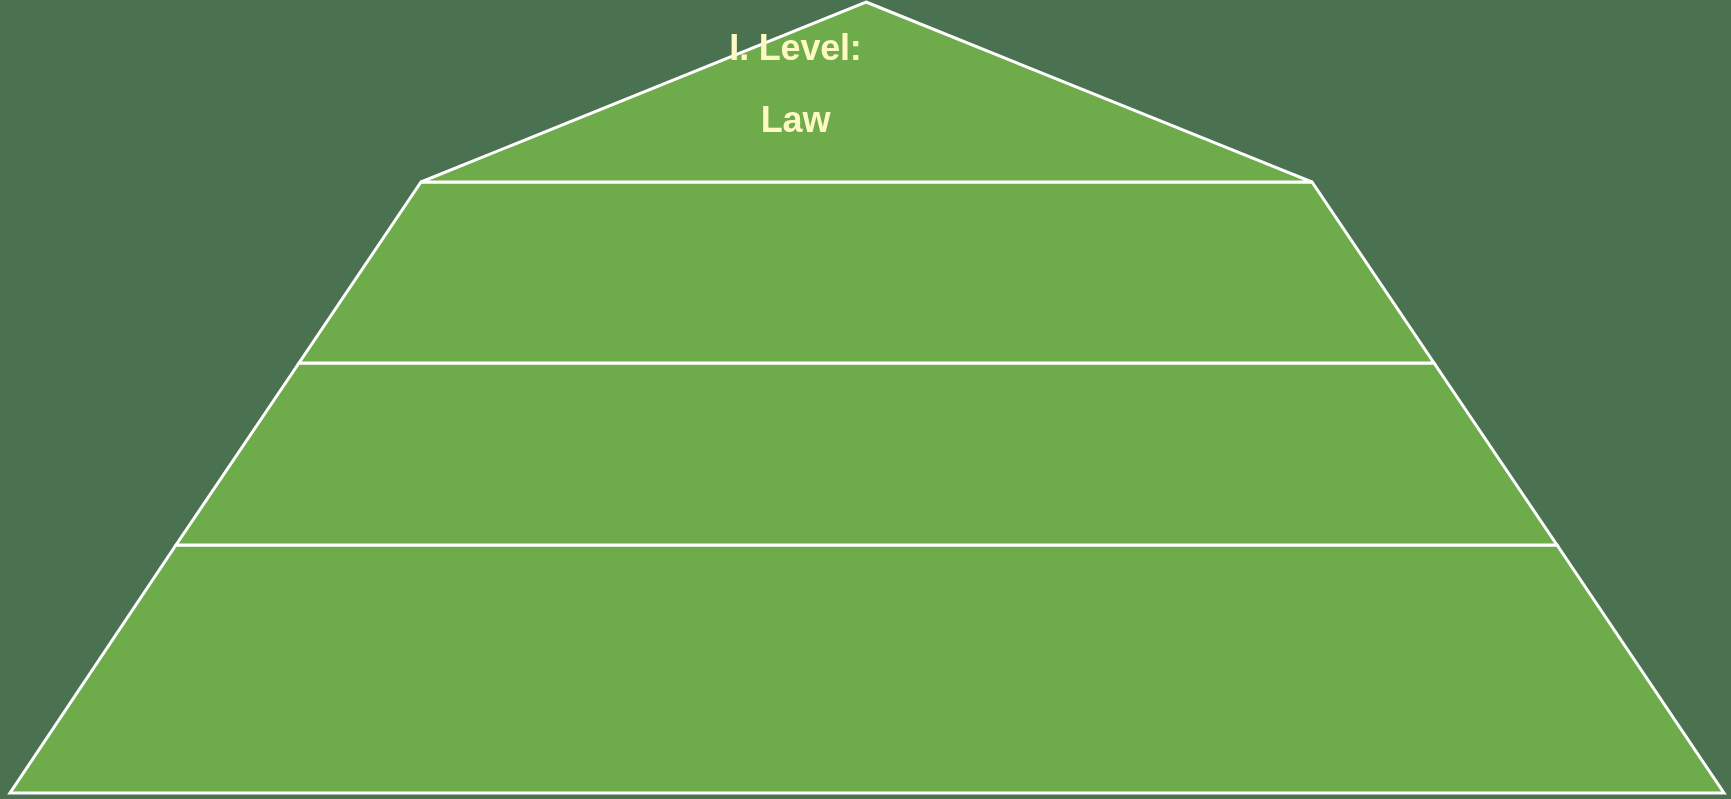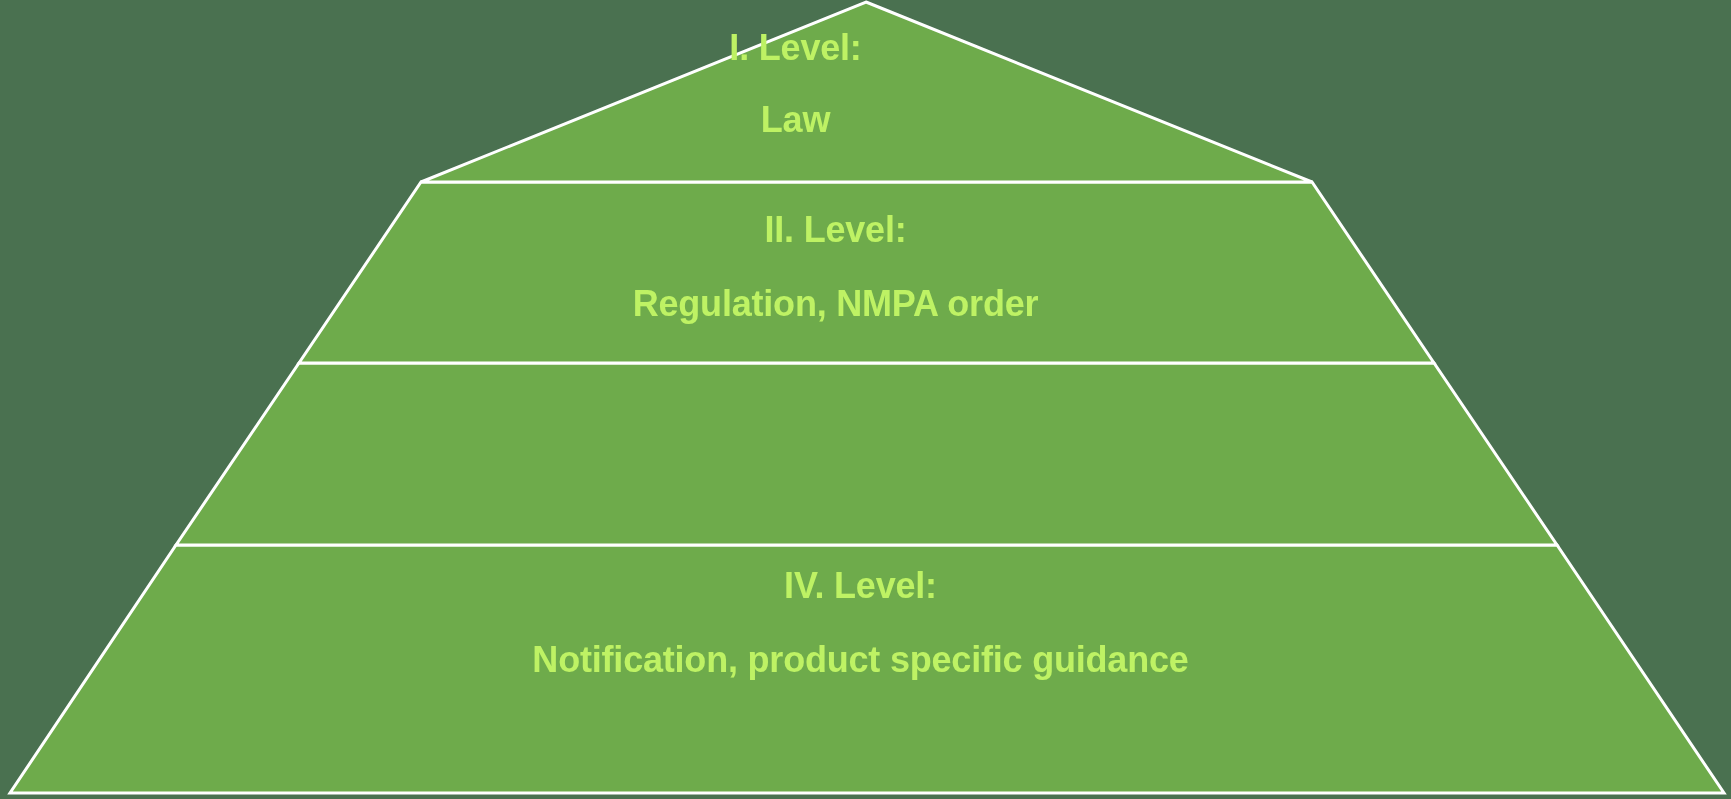--- a/index.html
+++ b/index.html
@@ -29,21 +29,21 @@
     height: 799px;
     display: block;
   }
 
   
   .tier-text {
     position: absolute;
     left: 0;
     width: 1731px;
     text-align: center;
-    color: #bef264;
+    color: #fef9c3;
     font-weight: bold;
     line-height: 1.0;
     letter-spacing: -0.2px;
     white-space: nowrap;
     pointer-events: none;
   }
   .tier-text .tier-heading,
   .tier-text .tier-body {
     display: block;
     font-weight: bold;
@@ -84,24 +84,16 @@
     <polygon points="421,182 1312,182 1434,363 299,363" fill="#6eab4b" stroke="#ffffff" stroke-width="3" stroke-linejoin="miter"></polygon>
 
     <polygon points="866,2 1312,182 421,182" fill="#6eab4b" stroke="#ffffff" stroke-width="3" stroke-linejoin="miter"></polygon>
   </svg>
 
   <div class="tier-text" id="tier-1-text">
     <span class="tier-heading">I. Level:</span>
     <span class="tier-body">Law</span>
   </div>
 
-  <div class="tier-text" id="tier-2-text">
-    <span class="tier-heading">II. Level:</span>
-    <span class="tier-body">Regulation, NMPA order</span>
-  </div>
 
 
-  <div class="tier-text" id="tier-4-text">
-    <span class="tier-heading">IV. Level:</span>
-    <span class="tier-body">Notification, product specific guidance</span>
-  </div>
 
 </div>
 
 </body></html>

